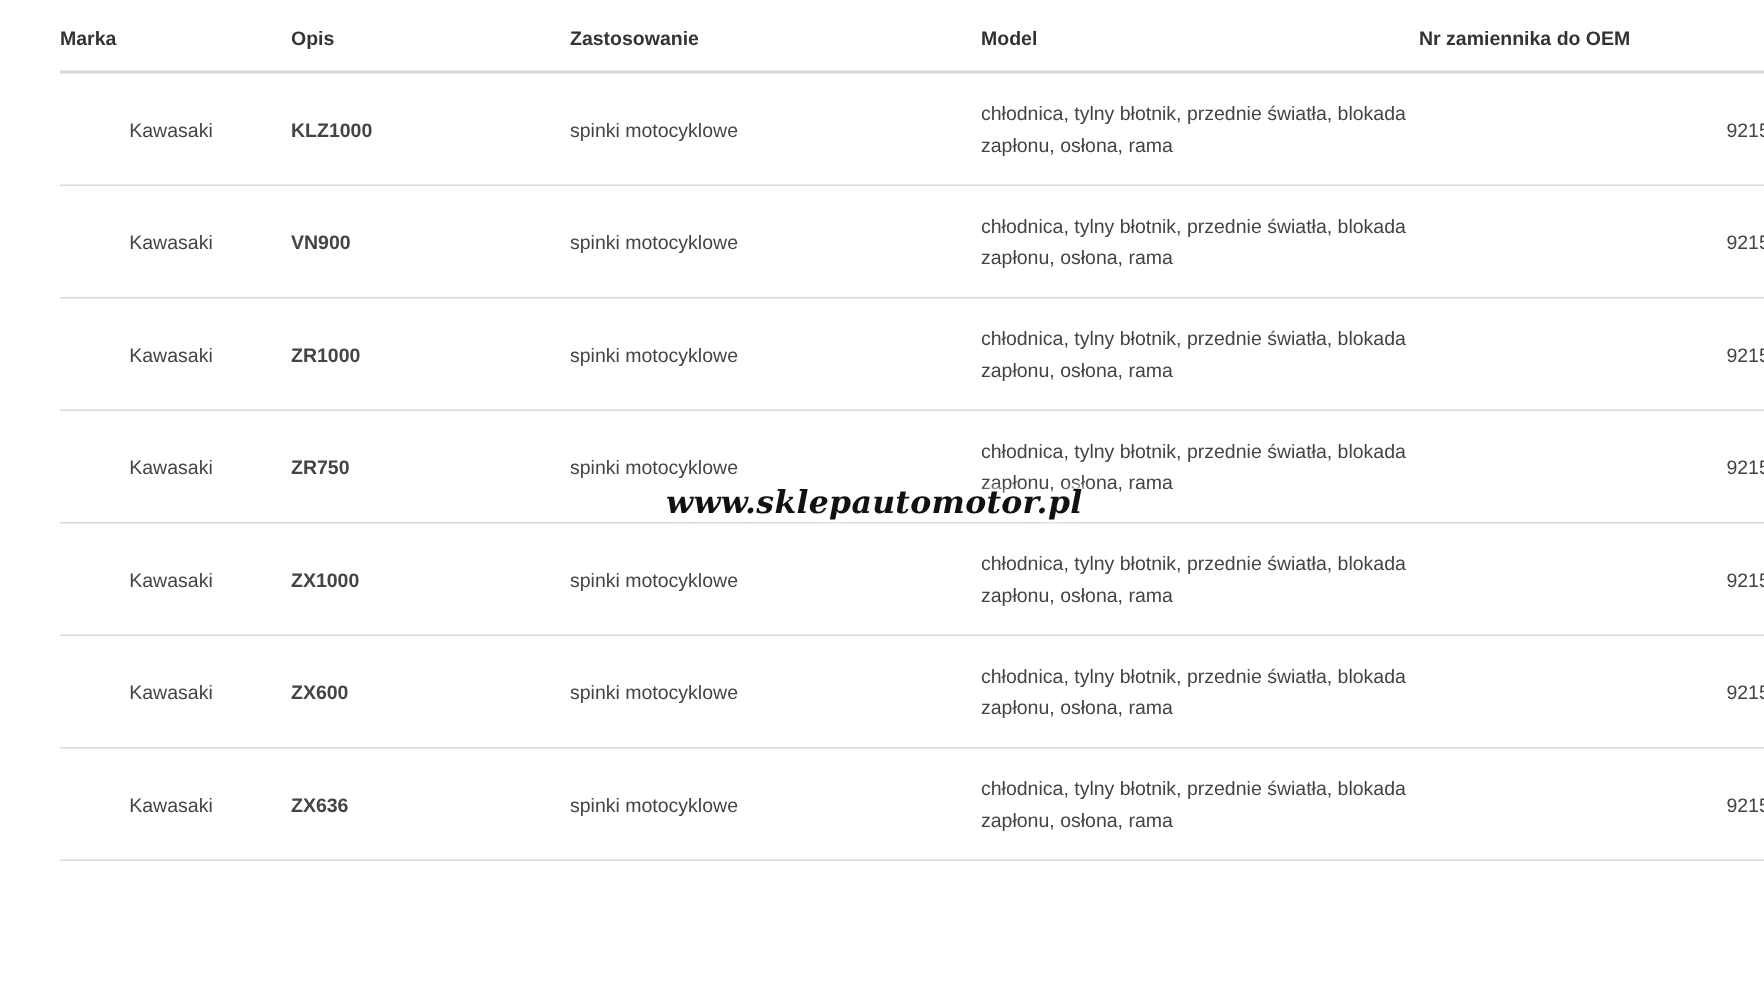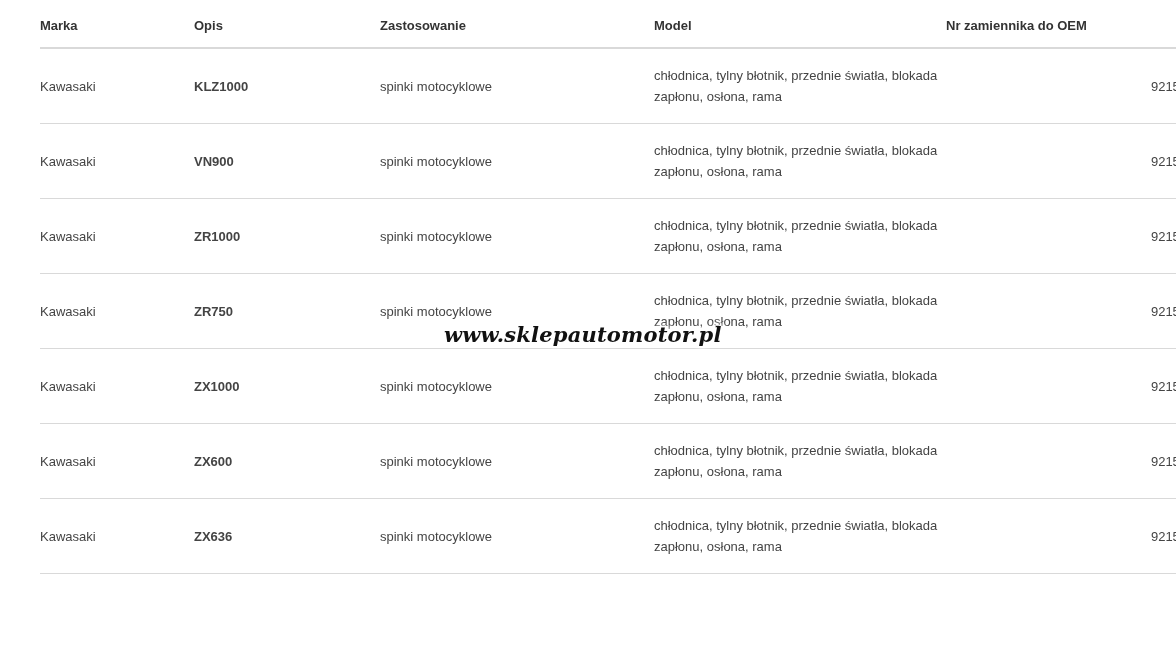--- a/index.html
+++ b/index.html
@@ -38,21 +38,21 @@
     vertical-align: bottom;
   }
   table.compat td {
     font-size: 13px;
     color: #444444;
     padding: 16px 6px 16px 0;
     border-bottom: 1px solid #d9d9d9;
     vertical-align: middle;
     line-height: 21px;
   }
-  .col-marka   { width: 148px; padding-left: 0; }
+  .col-marka   { width: 148px; padding-left: 0; text-align: center; }
   .col-model   { width: 180px; font-weight: bold; }
   .col-zast    { width: 268px; margin-left: 24px; }
   .col-opis    { width: 286px; }
   .col-oem     { width: 270px; text-align: right; }
   table.compat td.col-oem { text-align: right; padding-right: 0; }
   table.compat th.col-oem { text-align: left; padding-right: 0; }
   td.col-marka { padding-left: 0; }
   th.col-marka { padding-left: 0; }
 
   .watermark {

